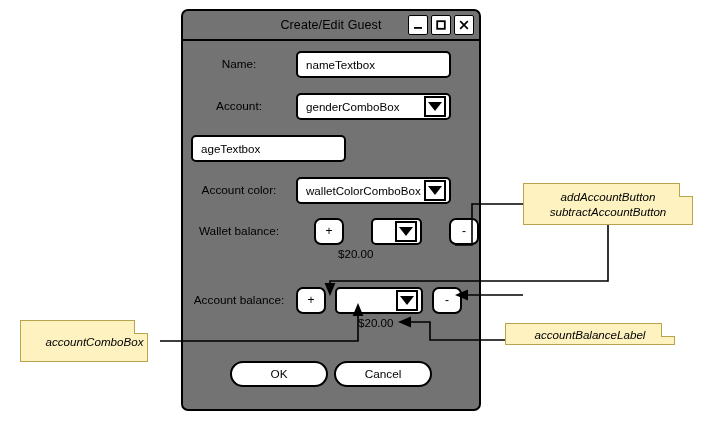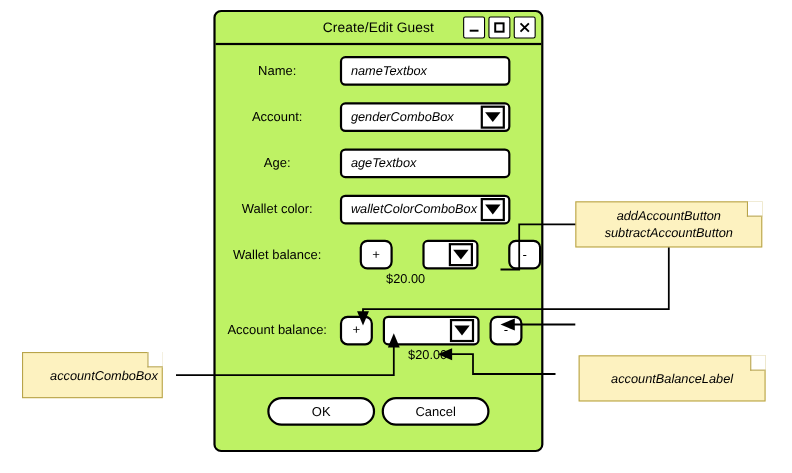--- a/index.html
+++ b/index.html
@@ -5,22 +5,22 @@
   html,body{margin:0;padding:0;}
   body{
     width:720px;height:430px;background:#ffffff;
     font-family:"Liberation Sans", sans-serif;
     position:relative;overflow:hidden;
   }
   #canvas{position:absolute;left:0;top:0;width:720px;height:430px;}
 
   
   .dialog{
-    position:absolute;left:194px;top:9px;width:300px;height:402px;
-    background:#bef264;border:2px solid #000;border-radius:7px;
+    position:absolute;left:181px;top:9px;width:300px;height:402px;
+    background:#737373;border:2px solid #000;border-radius:7px;
     box-sizing:border-box;z-index:5;
   }
   .titlebar{
     position:absolute;left:0;top:0;width:100%;height:30px;
     border-bottom:2px solid #000;box-sizing:border-box;
     display:flex;align-items:center;justify-content:center;
   }
   .titlebar .title{font-size:12.5px;color:#000;letter-spacing:.1px;}
   .wincontrols{position:absolute;right:5px;top:4px;display:flex;gap:3px;}
   .wbtn{
@@ -36,21 +36,21 @@
     display:flex;align-items:center;
     height:38px;margin-top:4px;padding-left:8px;
   }
   .lbl{
     width:105px;text-align:center;padding-right:9px;
     font-size:11.8px;color:#000;box-sizing:border-box;flex:none;
   }
   .field{
     height:27px;border:2px solid #000;border-radius:5px;background:#fff;
     box-sizing:border-box;display:flex;align-items:center;
-    padding:0 8px;font-style:italic;font-size:11.6px;color:#000;
+    padding:0 8px;font-size:11.6px;color:#000;
   }
   .tb{width:155px;}
   .cb{width:155px;padding-right:2px;justify-content:space-between;}
   .cb .txt{flex:1;}
   .arrowbox{
     width:22px;height:21px;border:2px solid #000;background:#fff;
     box-sizing:border-box;display:flex;align-items:center;justify-content:center;
     flex:none;margin-right:1px;
   }
   .caret{
@@ -86,21 +86,21 @@
     align-items:center;justify-content:center;
     font-style:italic;font-size:11.6px;color:#000;line-height:15px;
     z-index:6;
   }
   .note .fold{
     position:absolute;right:-1px;top:-1px;width:13px;height:13px;
     background:#ffffff;border-left:1.3px solid #b8a44a;border-bottom:1.3px solid #b8a44a;
   }
   #note-add{left:523px;top:183px;width:170px;height:42px;}
   #note-combo{left:20px;top:320px;width:128px;height:42px;padding-left:21px;}
-  #note-label{left:526px;top:323px;width:170px;height:42px;}
+  #note-label{left:505px;top:323px;width:170px;height:22px;}
 
   
   #wires{position:absolute;left:0;top:0;z-index:7;pointer-events:none;}
 </style>
 </head>
 <body>
 
 <div id="canvas">
 
   <svg id="wires" width="720" height="430">
@@ -166,28 +166,27 @@
         <div class="lbl">Account:</div>
         <div class="field cb">
           <span class="txt">genderComboBox</span>
           <span class="arrowbox">
               <span class="caret"></span>
             </span>
         </div>
       </div>
 
       <div class="row">
-        <div class="lbl">Age:</div>
         <div class="field tb">
           <span>ageTextbox</span>
         </div>
       </div>
 
       <div class="row">
-        <div class="lbl">Wallet color:</div>
+        <div class="lbl">Account color:</div>
         <div class="field cb">
           <span class="txt">walletColorComboBox</span>
           <span class="arrowbox">
               <span class="caret"></span>
             </span>
         </div>
       </div>
 
       <div class="row" style="height:32px;margin-top:6px;gap:18px;">
         <div class="lbl">Wallet balance:</div>

